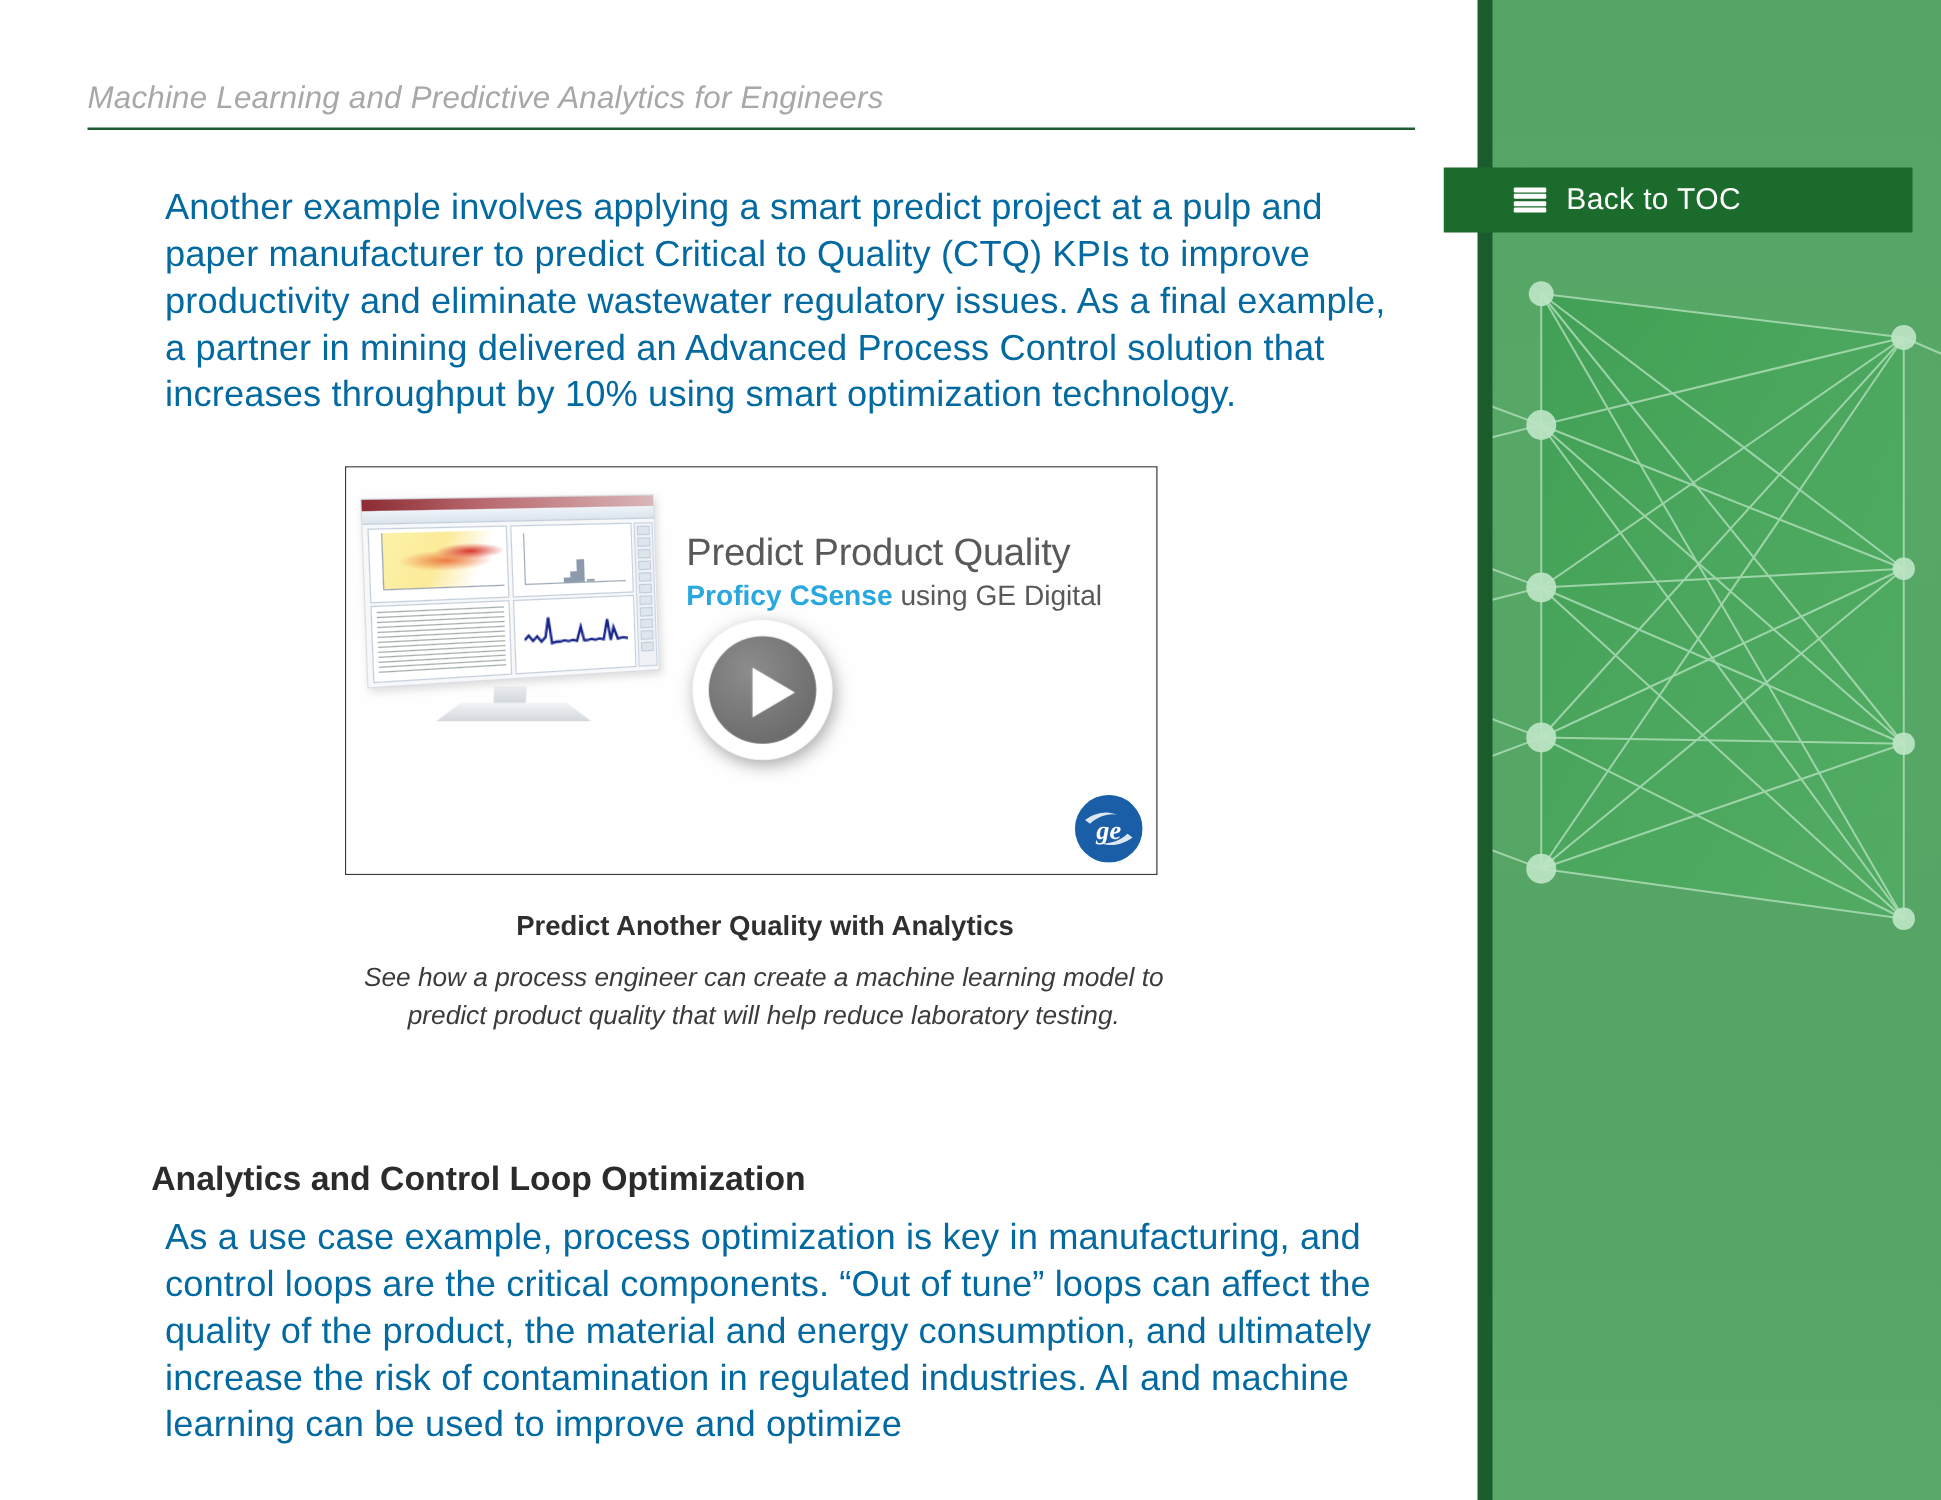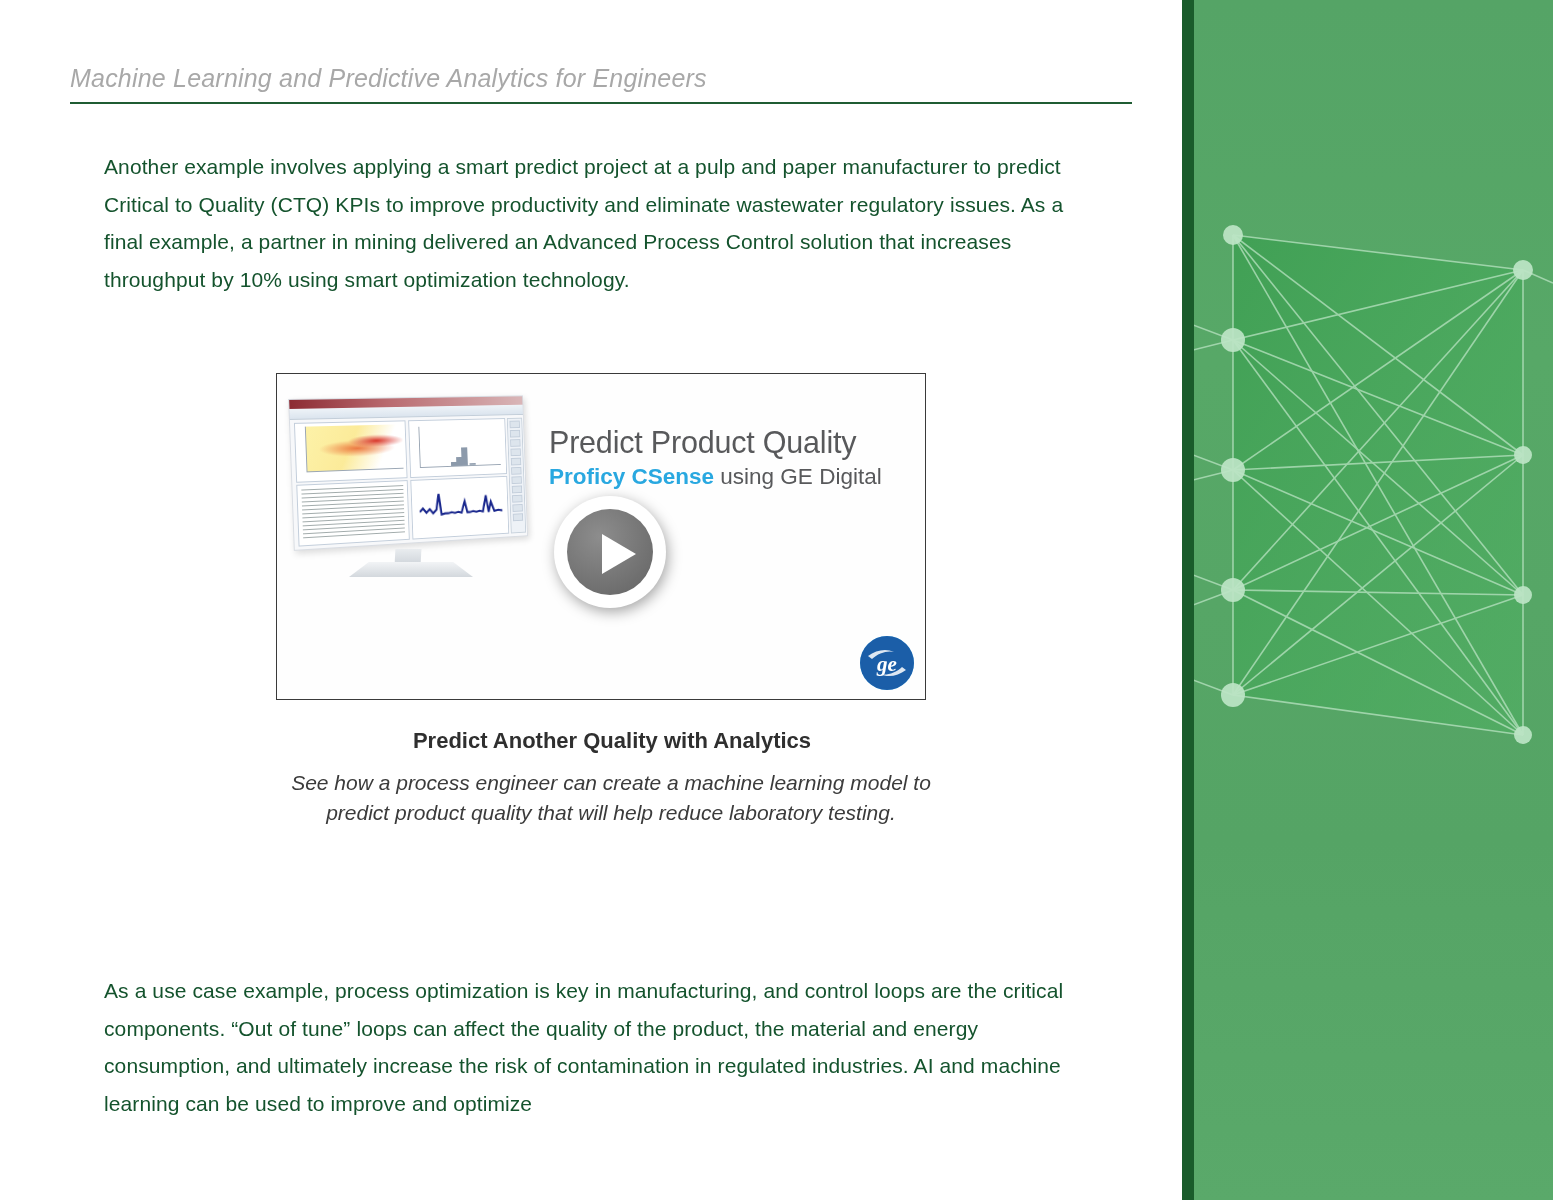--- a/index.html
+++ b/index.html
@@ -18,22 +18,22 @@
     position:absolute; left:70px; top:64px; width:1062px;
     font-style:italic; font-size:25px; color:#a8a8a8;
     letter-spacing:.2px; white-space:nowrap;
   }
   .head-rule {
     position:absolute; left:70px; top:102px; width:1062px; height:2px;
     background:#1f5c33;
   }
 
   .body-text {
-    position:absolute; left:104px; width:982px;
-    font-size:21px; line-height:37.5px; color:#14532d;
+    position:absolute; left:132px; width:982px;
+    font-size:29px; line-height:37.5px; color:#0369a1;
     letter-spacing:.1px;
   }
   #para-top { top:148px; }
   #para-bottom { top:972px; }
 
   .section-head {
     position:absolute; left:121px; top:928px; width:982px;
     font-size:27px; font-weight:bold; color:#2b2b2b; letter-spacing:0;
   }
 
@@ -237,20 +237,21 @@
             <text x="27" y="35" font-family="'Liberation Serif', serif" font-style="italic" font-size="21" font-weight="bold" fill="#ffffff" text-anchor="middle">ge</text>
           </svg>
         </div>
 
       </div>
     </div>
 
     <div class="cap-title">Predict Another Quality with Analytics</div>
     <div class="cap-body">See how a process engineer can create a machine learning model to predict product quality that will help reduce laboratory testing.</div>
 
+    <h2 class="section-head">Analytics and Control Loop Optimization</h2>
 
     <p class="body-text" id="para-bottom">As a use case example, process optimization is key in manufacturing, and control loops are the critical components. “Out of tune” loops can affect the quality of the product, the material and energy consumption, and ultimately increase the risk of contamination in regulated industries. AI and machine learning can be used to improve and optimize</p>
   </div>
 
   <div class="sidebar">
     <div class="sb-net">
       <svg viewBox="0 0 360 610" preserveAspectRatio="none">
         <defs>
           <linearGradient id="cube" x1="0" y1="0" x2="1" y2="1">
             <stop offset="0%" stop-color="#3d9f52" stop-opacity=".85"></stop>
@@ -301,14 +302,23 @@
           <circle cx="330" cy="420" r="9"></circle>
           <circle cx="330" cy="560" r="9"></circle>
         </g>
       </svg>
     </div>
 
   </div>
 
   <div class="sb-stripe"></div>
 
+  <div class="toc-btn">
+    <span class="toc-icon">
+      <span></span>
+        <span></span>
+        <span></span>
+        <span></span>
+    </span>
+    <span class="toc-label">Back to TOC</span>
+  </div>
 
 </div>
 
 </body></html>

